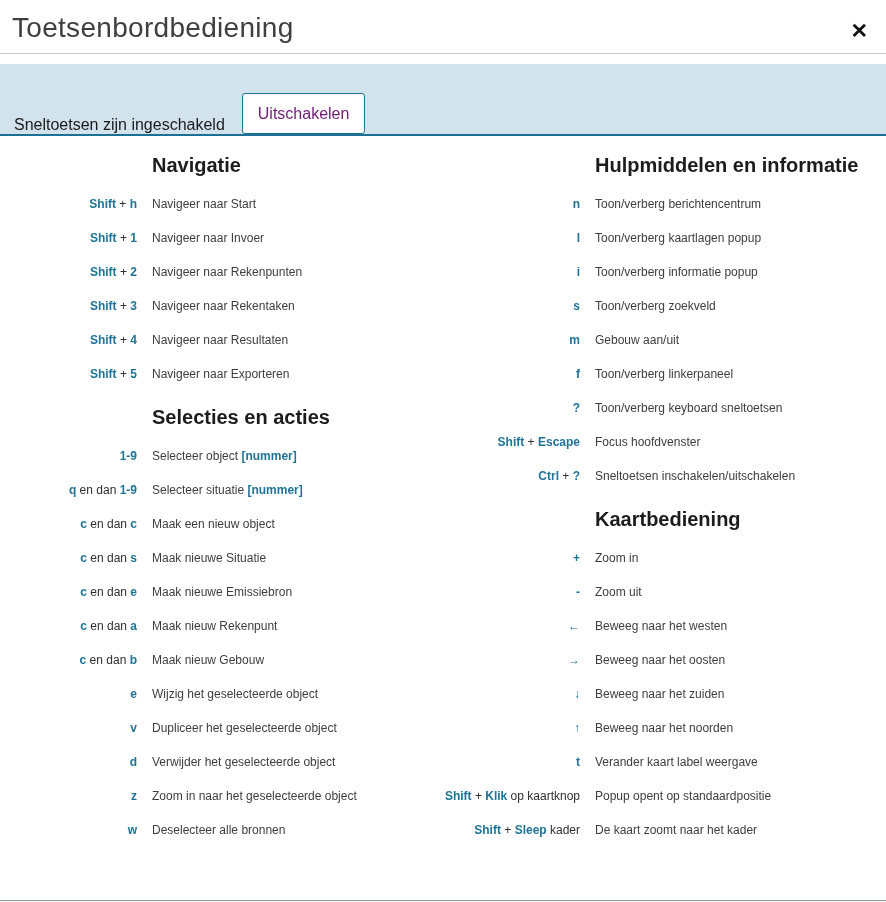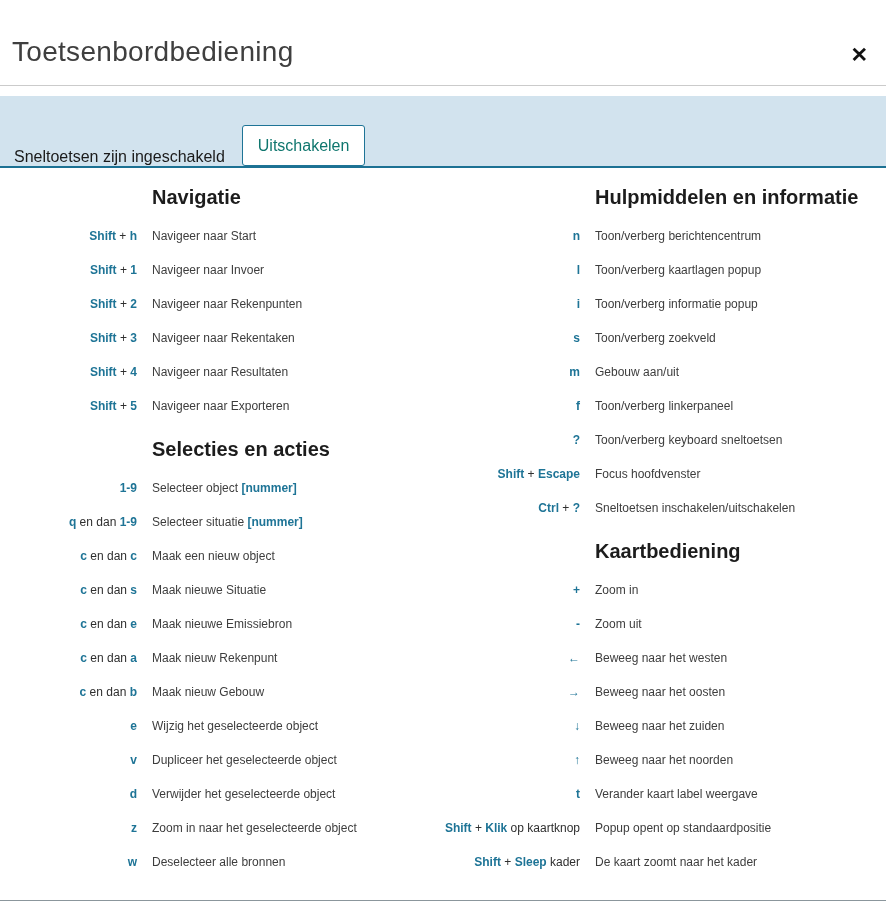--- a/index.html
+++ b/index.html
@@ -2,41 +2,41 @@
 <html><head>
 <meta charset="utf-8">
 <style>
   * { box-sizing: border-box; }
   html, body { margin: 0; padding: 0; }
   body {
     width: 886px; height: 902px; overflow: hidden;
     background: #ffffff; position: relative;
     font-family: "Liberation Sans", sans-serif;
   }
-  .dialog-header { position: relative; height: 62px; border-bottom: 1px solid #cbcbcb; background: #fff; margin-top: 24px; }
+  .dialog-header { position: relative; height: 54px; border-bottom: 1px solid #cbcbcb; background: #fff; }
   .dialog-title {
     margin: 0; position: absolute; left: 12px; top: 12px;
     font-size: 28px; font-weight: 300; color: #3f3f3f; letter-spacing: 0.3px;
   }
   .close-btn {
     position: absolute; right: 14px; top: 16px;
     background: none; border: none; padding: 4px;
     font-family: inherit; font-size: 21px; font-weight: 700; color: #111;
     cursor: pointer; line-height: 1;
   }
   .banner {
     margin-top: 10px; height: 72px;
     background: #d2e3ee; border-bottom: 2px solid #1c7193;
     display: flex; align-items: flex-end; padding-left: 14px;
     font-size: 16px; color: #1a1a1a;
   }
   .toggle-btn {
     margin-left: 17px; background: #ffffff;
     border: 1px solid #1e7496; border-radius: 3px;
-    color: #0f766e; font-family: inherit; font-size: 16px;
+    color: #701a75; font-family: inherit; font-size: 16px;
     padding: 10px 15px; cursor: pointer; line-height: 1.2;
   }
   .content { display: flex; padding-top: 15px; }
   .col { width: 443px; flex: 0 0 443px; }
   .section-title {
     font-size: 20px; font-weight: 700; color: #1c1c1c;
     line-height: 24px; margin: 19px 0 15px 152px;
   }
   .col .section-title:first-child { margin-top: 2px; }
   .shortcut-row { display: flex; margin-bottom: 10px; font-size: 12px; line-height: 24px; }

